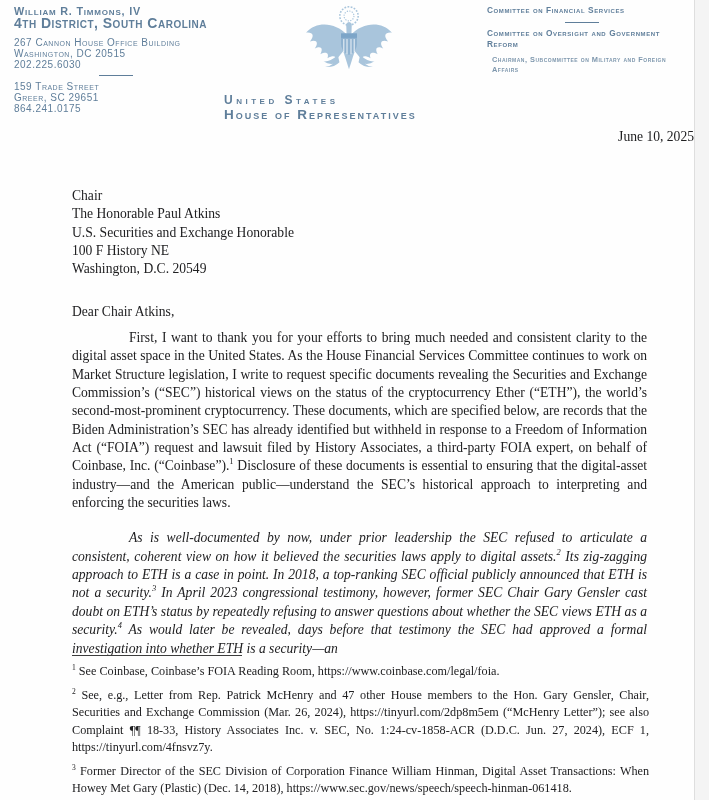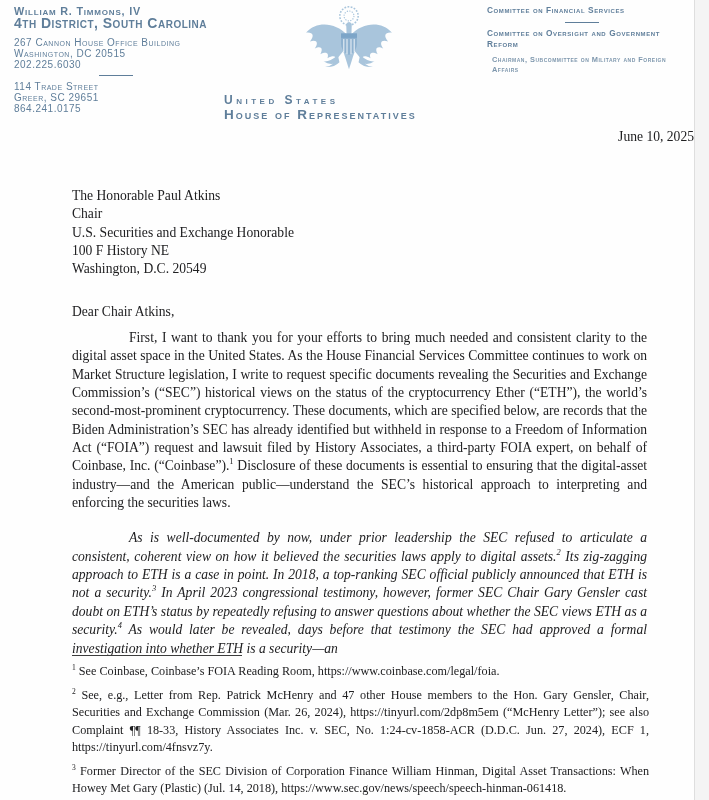--- a/index.html
+++ b/index.html
@@ -70,21 +70,21 @@
 
 <div class="page">
 
   <div class="lh lh-left">
     <div class="lh-name">William R. Timmons, IV</div>
     <div class="lh-sub">4th District, South Carolina</div>
     <div class="lh-line">267 Cannon House Office Building</div>
     <div class="lh-line">Washington, DC 20515</div>
     <div class="lh-line">202.225.6030</div>
     <hr class="lh-divider">
-    <div class="lh-line">114 Trade Street</div>
+    <div class="lh-line">159 Trade Street</div>
     <div class="lh-line">Greer, SC 29651</div>
     <div class="lh-line">864.241.0175</div>
   </div>
 
   <div class="lh lh-right">
     <div class="lh-committee">Committee on Financial Services</div>
     <hr class="lh-divider">
     <div class="lh-committee">Committee on Oversight and Government Reform</div>
     <div class="lh-role">Chairman, Subcommittee on Military and Foreign Affairs</div>
   </div>
@@ -114,37 +114,37 @@
         </g>
       </g>
     </svg>
     <div class="lh-us">United States</div>
     <div class="lh-house">House of Representatives</div>
   </div>
 
   <div class="date">June 10, 2025</div>
 
   <div class="recipient">
+    <div>Chair</div>
     <div>The Honorable Paul Atkins</div>
-    <div>Chair</div>
     <div>U.S. Securities and Exchange Honorable</div>
     <div>100 F History NE</div>
     <div>Washington, D.C. 20549</div>
   </div>
 
   <div class="salutation">Dear Chair Atkins,</div>
 
   <div class="body-text">
     <p><span>First, I want to thank you for your efforts to bring much needed and consistent clarity to the digital asset space in the United States. As the House Financial Services Committee continues to work on Market Structure legislation, I write to request specific documents revealing the Securities and Exchange Commission’s (“SEC”) historical views on the status of the cryptocurrency Ether (“ETH”), the world’s second-most-prominent cryptocurrency.  These documents, which are specified below, are records that the Biden Administration’s SEC has already identified but withheld in response to a Freedom of Information Act (“FOIA”) request and lawsuit filed by History Associates, a third-party FOIA expert, on behalf of Coinbase, Inc. (“Coinbase”).</span><sup>1</sup><span>  Disclosure of these documents is essential to ensuring that the digital-asset industry—and the American public—understand the SEC’s historical approach to interpreting and enforcing the securities laws.</span></p>
     <p><span>As is well-documented by now, under prior leadership the SEC refused to articulate a consistent, coherent view on how it believed the securities laws apply to digital assets.</span><sup>2</sup><span>  Its zig-zagging approach to ETH is a case in point.  In 2018, a top-ranking SEC official publicly announced that ETH is not a security.</span><sup>3</sup><span>  In April 2023 congressional testimony, however, former SEC Chair Gary Gensler cast doubt on ETH’s status by repeatedly refusing to answer questions about whether the SEC views ETH as a security.</span><sup>4</sup><span>  As would later be revealed, days before that testimony the SEC had approved a formal investigation into whether ETH is a security—an</span></p>
   </div>
 
   <hr class="fn-rule">
   <div class="footnotes">
     <p><sup>1</sup><span class="italic"> See</span><span> Coinbase, Coinbase’s FOIA Reading Room, https://www.coinbase.com/legal/foia.</span></p>
     <p><sup>2</sup><span class="italic"> See, e.g.</span><span>, Letter from Rep. Patrick McHenry and 47 other House members to the Hon. Gary Gensler, Chair, Securities and Exchange Commission (Mar. 26, 2024), https://tinyurl.com/2dp8m5em (“McHenry Letter”); </span><span class="italic">see also</span><span> Complaint ¶¶ 18-33, </span><span class="italic">History Associates Inc. v. SEC</span><span>, No. 1:24-cv-1858-ACR (D.D.C. Jun. 27, 2024), ECF 1, https://tinyurl.com/4fnsvz7y.</span></p>
-    <p><sup>3</sup><span> Former Director of the SEC Division of Corporation Finance William Hinman, </span><span class="italic">Digital Asset Transactions: When Howey Met Gary (Plastic)</span><span> (Jul. 14, 2018), https://www.sec.gov/news/speech/speech-hinman-061418.</span></p>
+    <p><sup>3</sup><span> Former Director of the SEC Division of Corporation Finance William Hinman, </span><span class="italic">Digital Asset Transactions: When Howey Met Gary (Plastic)</span><span> (Dec. 14, 2018), https://www.sec.gov/news/speech/speech-hinman-061418.</span></p>
   </div>
 
   <div class="scan-strip"></div>
   <div class="scan-edge"></div>
 
 </div>
 
 </body></html>

